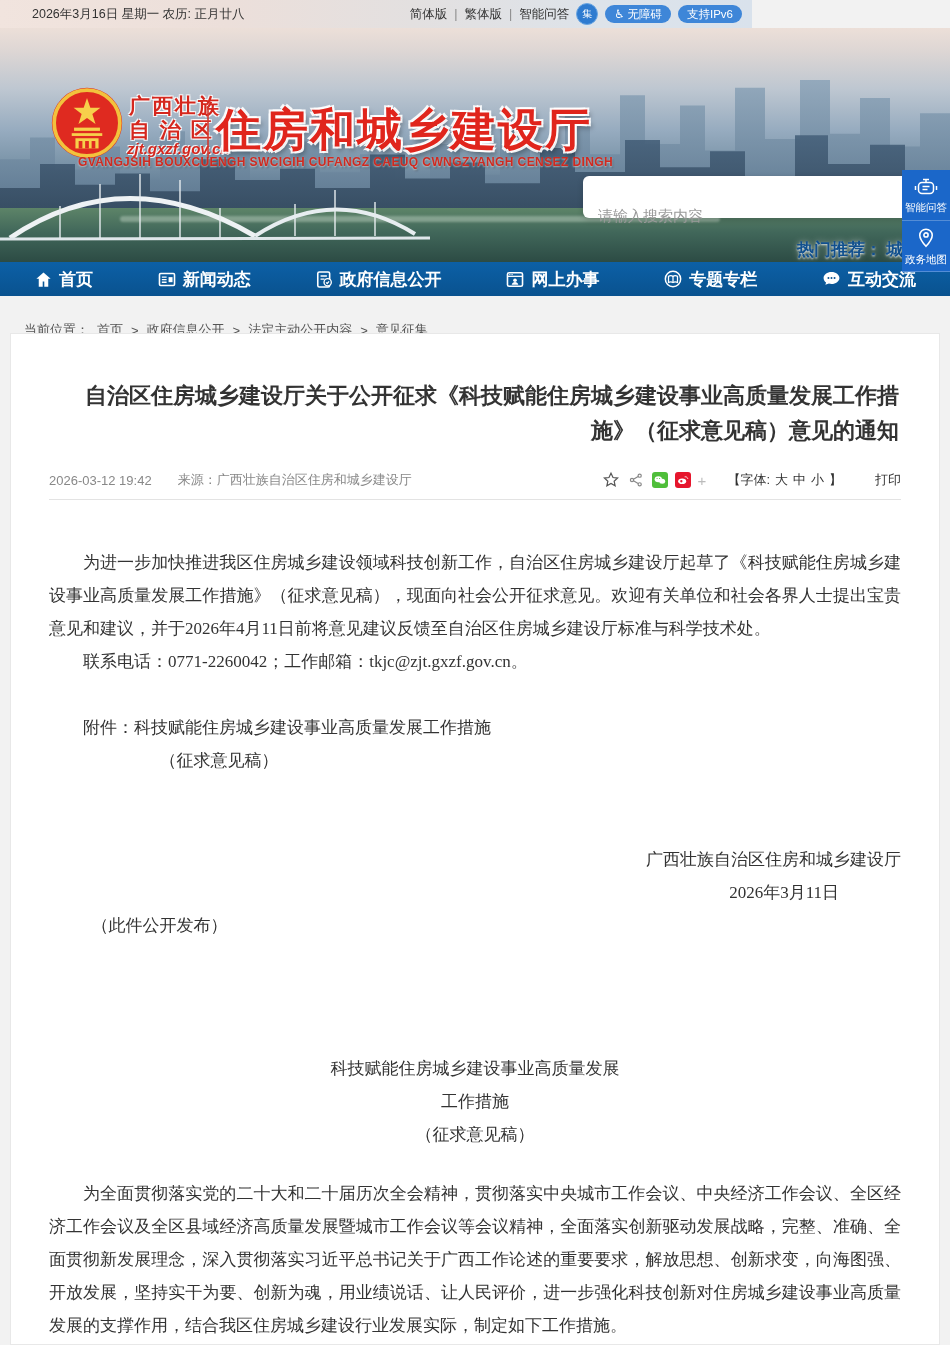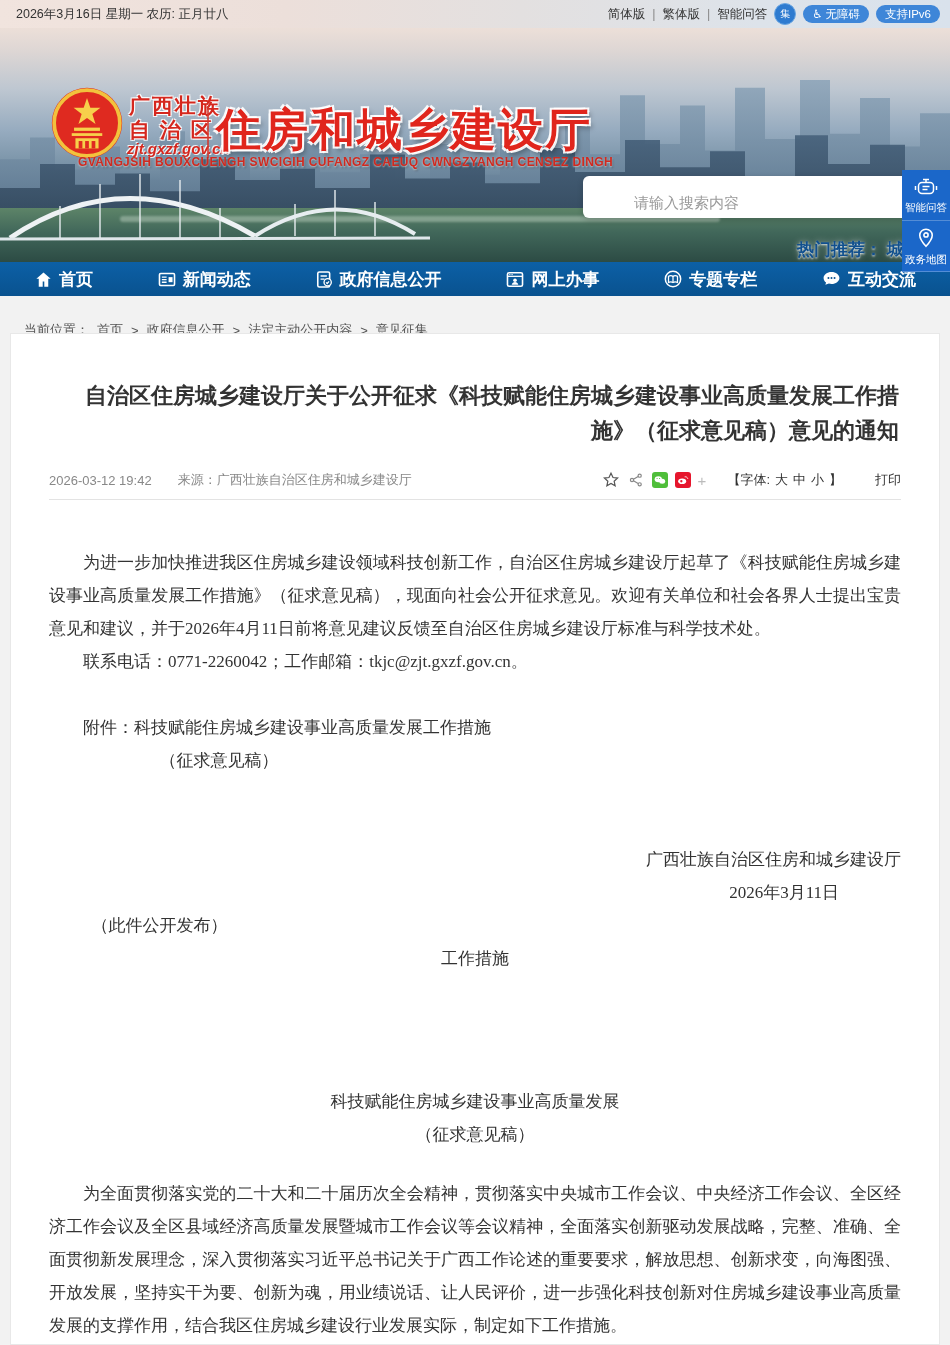--- a/index.html
+++ b/index.html
@@ -1,20 +1,20 @@
 <!DOCTYPE html>
 <html><head>
 <meta charset="utf-8">
 <style>
   html,body{margin:0;padding:0;}
   body{width:950px;height:1345px;background:#f2f2f2;font-family:"Liberation Sans","DejaVu Sans",sans-serif;overflow:hidden;position:relative;}
   .page{position:absolute;inset:0;width:950px;height:1345px;overflow:hidden;}
 
   
-  .topbar{position:absolute;top:0;left:0;width:950px;height:28px;background:linear-gradient(90deg,#f1e4de 0%,#ecdfda 30%,#e3e0e0 55%,#dde3ea 80%,#d9e2ec 100%);display:flex;align-items:center;justify-content:space-between;padding:0 10px 0 16px;box-sizing:border-box;font-size:12.5px;color:#333;}
+  .topbar{position:absolute;top:0;left:0;width:752px;height:28px;background:linear-gradient(90deg,#f1e4de 0%,#ecdfda 30%,#e3e0e0 55%,#dde3ea 80%,#d9e2ec 100%);display:flex;align-items:center;justify-content:space-between;padding:0 10px 0 32px;box-sizing:border-box;font-size:12.5px;color:#333;}
   .topbar-right{display:flex;align-items:center;gap:7px;}
   .tb-link{cursor:pointer;color:#333;}
   .tb-sep{color:#8a8a8a;}
   .agg-circle{width:20px;height:20px;border-radius:50%;background:#2e7bd0;border:1.5px solid #6aa6e2;color:#fff;font-size:10px;display:flex;align-items:center;justify-content:center;cursor:pointer;}
   .pill{background:#3e86d8;color:#fff;border-radius:11px;padding:2px 9px;font-size:11.5px;display:flex;align-items:center;gap:3px;cursor:pointer;line-height:14px;}
 
   
   .banner{position:absolute;top:28px;left:0;width:950px;height:234px;overflow:hidden;background:linear-gradient(180deg,#ecdfd8 0%,#ddd6d4 10%,#bec7d1 26%,#96abbf 44%,#7e97ab 56%,#68839a 66%,#4f6d7e 76%,#3f5f60 85%,#2e4c46 100%);}
   .buildings-far{position:absolute;top:52px;left:0;width:950px;height:128px;background:linear-gradient(180deg,#8ba3b8,#5f7a92);opacity:.85;clip-path:polygon(0 100%,0 62%,30px 62%,30px 45%,55px 45%,55px 70%,90px 70%,90px 52%,120px 52%,120px 78%,160px 78%,160px 40%,185px 40%,185px 66%,220px 66%,220px 55%,250px 55%,250px 80%,290px 80%,290px 48%,320px 48%,320px 72%,360px 72%,360px 58%,395px 58%,395px 82%,430px 82%,430px 50%,460px 50%,460px 74%,500px 74%,500px 36%,530px 36%,530px 64%,565px 64%,565px 25%,590px 25%,590px 58%,620px 58%,620px 12%,645px 12%,645px 50%,680px 50%,680px 20%,705px 20%,705px 55%,735px 55%,735px 6%,765px 6%,765px 46%,800px 46%,800px 0%,830px 0%,830px 42%,860px 42%,860px 14%,890px 14%,890px 52%,920px 52%,920px 26%,950px 26%,950px 100%);}
   .buildings-near{position:absolute;top:104px;left:0;width:950px;height:80px;background:linear-gradient(180deg,#47627c,#33495e);opacity:.9;clip-path:polygon(0 100%,0 70%,40px 70%,40px 40%,75px 40%,75px 66%,115px 66%,115px 52%,150px 52%,150px 74%,200px 74%,200px 34%,235px 34%,235px 60%,280px 60%,280px 46%,315px 46%,315px 70%,370px 70%,370px 28%,405px 28%,405px 58%,450px 58%,450px 38%,485px 38%,485px 64%,540px 64%,540px 20%,575px 20%,575px 50%,625px 50%,625px 10%,660px 10%,660px 44%,710px 44%,710px 24%,745px 24%,745px 56%,795px 56%,795px 4%,828px 4%,828px 40%,870px 40%,870px 16%,905px 16%,905px 48%,950px 48%,950px 100%);}
@@ -24,24 +24,24 @@
 
   .logo-emblem{position:absolute;left:50px;top:58px;width:74px;height:74px;}
   .region-block{position:absolute;left:129px;top:66px;color:#d5271e;font-weight:bold;text-shadow:-1px -1px 0 rgba(255,255,255,.85),1px -1px 0 rgba(255,255,255,.85),-1px 1px 0 rgba(255,255,255,.85),1px 1px 0 rgba(255,255,255,.85);}
   .region-l1,.region-l2{font-size:21px;letter-spacing:2px;line-height:24px;}
   .site-domain{position:absolute;left:127px;top:112px;font-size:15px;font-style:italic;font-weight:bold;color:#d5271e;text-shadow:-1px -1px 0 rgba(255,255,255,.85),1px 1px 0 rgba(255,255,255,.85);}
   .v-divider{position:absolute;left:207px;top:78px;width:2px;height:52px;background:#cf3a30;opacity:.8;}
   .site-title{position:absolute;left:216px;top:72px;font-size:45px;font-weight:bold;color:#e0251c;letter-spacing:2px;text-shadow:-2px -2px 0 rgba(255,255,255,.9),2px -2px 0 rgba(255,255,255,.9),-2px 2px 0 rgba(255,255,255,.9),2px 2px 0 rgba(255,255,255,.9),3px 4px 5px rgba(0,0,0,.35);white-space:nowrap;}
   .zhuang{position:absolute;left:78px;top:127px;font-size:12px;font-weight:bold;color:#cf2a20;letter-spacing:.4px;text-shadow:0 1px 2px rgba(255,255,255,.7),1px 2px 2px rgba(0,0,0,.3);white-space:nowrap;text-align:center;}
 
   .search-box{position:absolute;left:583px;top:148px;width:367px;height:42px;background:#fff;border-radius:6px;box-shadow:0 2px 6px rgba(0,0,0,.18);}
-  .search-input{position:absolute;left:0;top:0;width:310px;height:52px;border:none;outline:none;background:transparent;padding:0 0 0 15px;font-size:15px;color:#333;font-family:"Liberation Sans","DejaVu Sans",sans-serif;margin-left:36px;}
+  .search-input{position:absolute;left:0;top:0;width:310px;height:52px;border:none;outline:none;background:transparent;padding:13px 0 0 15px;font-size:15px;color:#333;font-family:"Liberation Sans","DejaVu Sans",sans-serif;}
   .search-input::placeholder{color:#9a9a9a;}
   .search-btn{position:absolute;right:5px;top:5px;width:32px;height:32px;border-radius:50%;background:#24466e;display:flex;align-items:center;justify-content:center;cursor:pointer;border:none;}
-  .hot-line{position:absolute;left:797px;top:210px;font-size:17px;font-weight:bold;color:#11508e;white-space:nowrap;text-shadow:0 1px 2px rgba(255,255,255,.85),0 0 6px rgba(255,255,255,.5);}
+  .hot-line{position:absolute;left:797px;top:210px;font-size:17px;font-weight:bold;color:#11508e;white-space:nowrap;text-shadow:0 1px 2px rgba(255,255,255,.85),0 0 6px rgba(255,255,255,.5);font-family:Liberation Serif, serif;}
 
   
   .side-panel{position:absolute;right:0;top:170px;width:48px;z-index:30;}
   .sp-btn{width:48px;height:50px;background:#1b67c9;color:#fff;display:flex;flex-direction:column;align-items:center;justify-content:center;gap:3px;cursor:pointer;border-bottom:1px solid rgba(255,255,255,.25);}
   .sp-btn span{font-size:10.5px;}
 
   
   .navbar{position:absolute;top:262px;left:0;width:950px;height:34px;background:linear-gradient(180deg,#0c60a6,#09528f);display:flex;align-items:center;justify-content:space-between;padding:0 34px;box-sizing:border-box;}
   .nav-item{display:flex;align-items:center;gap:6px;color:#fff;font-size:17px;font-weight:bold;cursor:pointer;white-space:nowrap;}
   .nav-item svg{display:block;}
@@ -285,20 +285,20 @@
     <div class="divider"></div>
 
     <div class="article-body">
       <p class="p-indent">为进一步加快推进我区住房城乡建设领域科技创新工作，自治区住房城乡建设厅起草了《科技赋能住房城乡建设事业高质量发展工作措施》（征求意见稿），现面向社会公开征求意见。欢迎有关单位和社会各界人士提出宝贵意见和建议，并于2026年4月11日前将意见建议反馈至自治区住房城乡建设厅标准与科学技术处。</p>
       <p class="p-indent">联系电话：0771-2260042；工作邮箱：tkjc@zjt.gxzf.gov.cn。</p>
       <p class="p-attach">附件：科技赋能住房城乡建设事业高质量发展工作措施</p>
       <p class="p-attach-sub">（征求意见稿）</p>
       <p class="sign-org">广西壮族自治区住房和城乡建设厅</p>
       <p class="sign-date">2026年3月11日</p>
       <p class="pub-note">（此件公开发布）</p>
+      <p class="att-head att-head-1">科技赋能住房城乡建设事业高质量发展</p>
       <p class="att-head">工作措施</p>
-      <p class="att-head att-head-1">科技赋能住房城乡建设事业高质量发展</p>
       <p class="att-head">（征求意见稿）</p>
       <p class="p-measures">为全面贯彻落实党的二十大和二十届历次全会精神，贯彻落实中央城市工作会议、中央经济工作会议、全区经济工作会议及全区县域经济高质量发展暨城市工作会议等会议精神，全面落实创新驱动发展战略，完整、准确、全面贯彻新发展理念，深入贯彻落实习近平总书记关于广西工作论述的重要要求，解放思想、创新求变，向海图强、开放发展，坚持实干为要、创新为魂，用业绩说话、让人民评价，进一步强化科技创新对住房城乡建设事业高质量发展的支撑作用，结合我区住房城乡建设行业发展实际，制定如下工作措施。</p>
     </div>
   </div>
 
 </div>
 
 </body></html>

